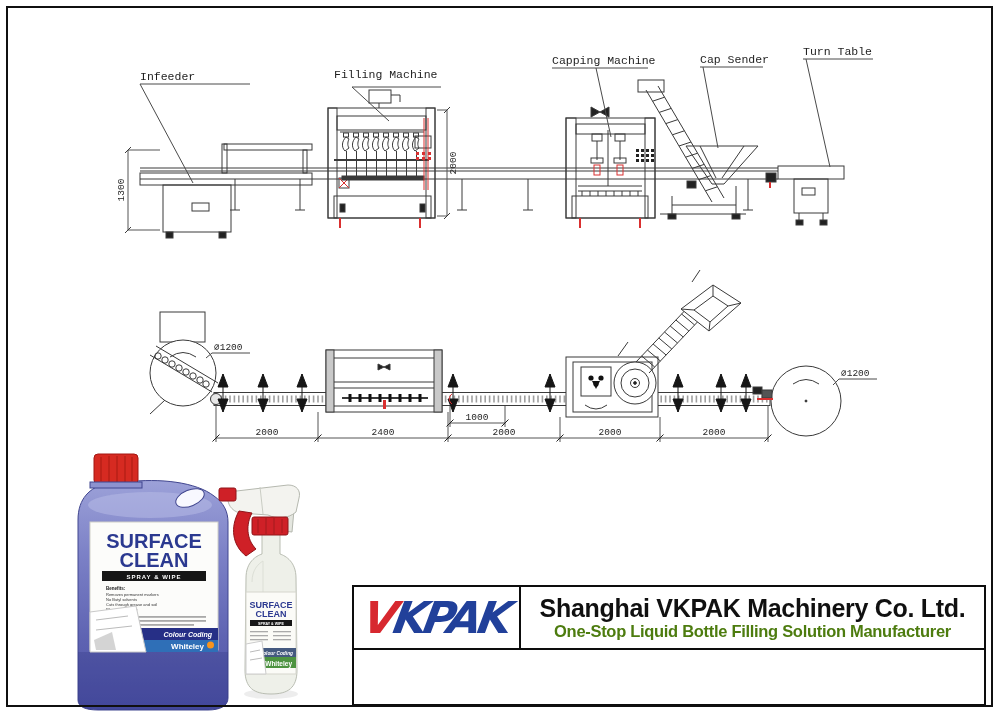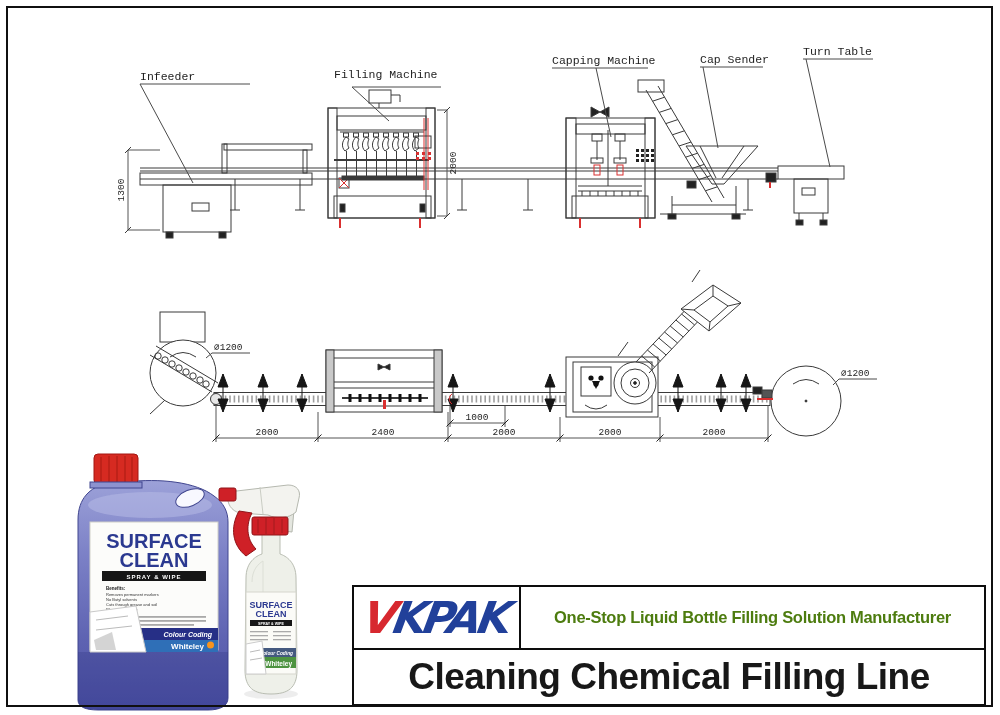--- a/index.html
+++ b/index.html
@@ -373,24 +373,22 @@
   </g>
 </svg>
 
 
 <div class="tblock">
   <div class="tb-top">
     <div class="tb-logo-cell">
       <div class="logo"><span class="logo-v">V</span><span>KPAK</span></div>
     </div>
     <div class="tb-co-cell">
+      <div class="company">Shanghai VKPAK Machinery Co. Ltd.</div>
       <div class="tagline">One-Stop Liquid Bottle Filling Solution Manufacturer</div>
     </div>
   </div>
-  <div class="tb-bottom">
-    <div class="prod-title">Cleaning Chemical Filling Line</div>
-  </div>
 </div>
 
 <div class="frame"></div>
 
 
 
 
 </body></html>

